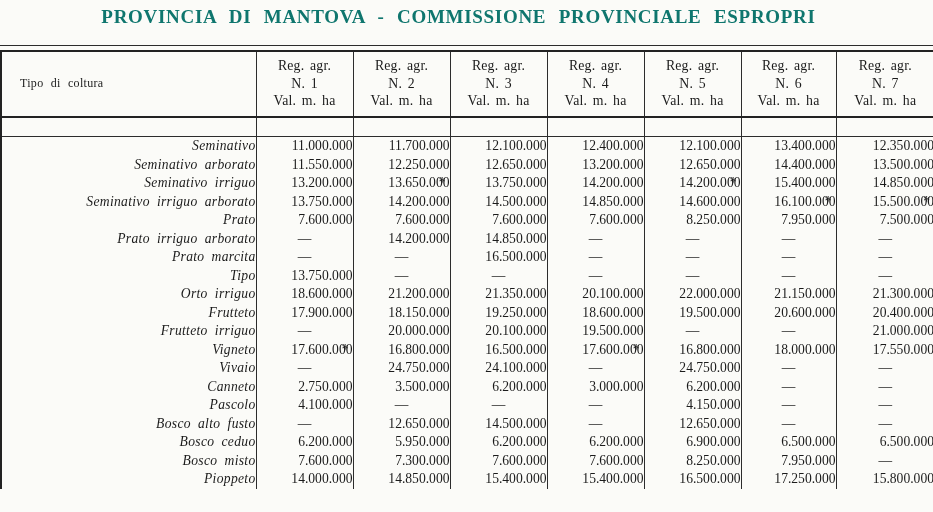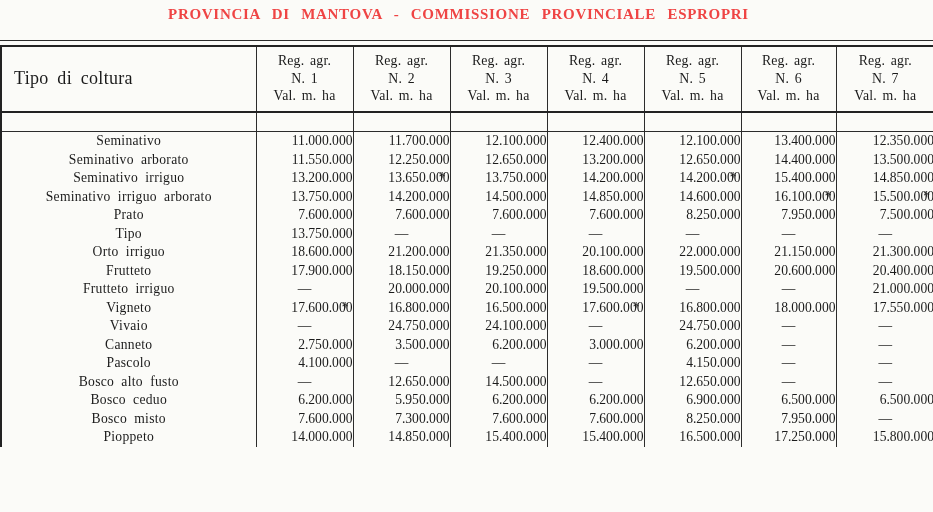--- a/index.html
+++ b/index.html
@@ -7,26 +7,26 @@
     width: 933px; height: 512px;
     overflow: hidden;
     background: #fbfbf8;
     color: #1b1b1b;
     font-family: "Liberation Serif", "DejaVu Serif", serif;
   }
   .page { position: relative; width: 933px; height: 512px; }
 
   .title {
     margin: 6px 16px 0 0;
-    font-size: 15px;
+    font-size: 19px;
     font-weight: 700;
     text-align: center;
     letter-spacing: 0.7px;
     word-spacing: 7px;
-    color: #ef4444;
+    color: #0f766e;
   }
 
   .table-wrap {
     margin-top: 17px;
     border-top: 1px solid #2c2c2c;
     padding-top: 4px;
   }
 
   table {
     border-collapse: collapse;
@@ -41,22 +41,22 @@
   
   th + th, td + td { border-left: 1.5px solid #2c2c2c; }
 
   thead th {
     border-bottom: 2px solid #222;
     vertical-align: middle;
     padding: 5px 0 6px 0;
   }
   th.label-h {
     text-align: left;
-    padding-left: 12px;
-    font-size: 18px;
+    padding-left: 18px;
+    font-size: 12px;
     word-spacing: 4px;
     letter-spacing: 0.3px;
   }
   th.reg-h div {
     text-align: center;
     font-size: 13.8px;
     line-height: 17.5px;
     letter-spacing: 0.2px;
     word-spacing: 2px;
   }
@@ -65,24 +65,25 @@
 
   tbody.data td {
     font-size: 13.6px;
     line-height: 18.5px;
     height: 18.5px;
     padding: 0;
     white-space: nowrap;
     overflow: visible;
   }
   td.label {
-    text-align: center;
+    text-align: right;
     padding-left: 8px;
     word-spacing: 3.5px;
     letter-spacing: 0.3px;
+    font-style: italic;
   }
   td.num {
     position: relative;
     text-align: right;
     padding-right: 15px;
   }
   td.num .ast {
     position: absolute;
     right: 4px;
     top: 0;
@@ -206,20 +207,40 @@
             <td class="label">Prato</td>
             <td class="num">7.600.000</td>
             <td class="num">7.600.000</td>
             <td class="num">7.600.000</td>
             <td class="num">7.600.000</td>
             <td class="num">8.250.000</td>
             <td class="num">7.950.000</td>
             <td class="num">7.500.000</td>
           </tr>
           <tr>
+            <td class="label">Prato irriguo arborato</td>
+            <td class="dash">—</td>
+            <td class="num">14.200.000</td>
+            <td class="num">14.850.000</td>
+            <td class="dash">—</td>
+            <td class="dash">—</td>
+            <td class="dash">—</td>
+            <td class="dash">—</td>
+          </tr>
+          <tr>
+            <td class="label">Prato marcita</td>
+            <td class="dash">—</td>
+            <td class="dash">—</td>
+            <td class="num">16.500.000</td>
+            <td class="dash">—</td>
+            <td class="dash">—</td>
+            <td class="dash">—</td>
+            <td class="dash">—</td>
+          </tr>
+          <tr>
             <td class="label">Tipo</td>
             <td class="num">13.750.000</td>
             <td class="dash">—</td>
             <td class="dash">—</td>
             <td class="dash">—</td>
             <td class="dash">—</td>
             <td class="dash">—</td>
             <td class="dash">—</td>
           </tr>
           <tr>

